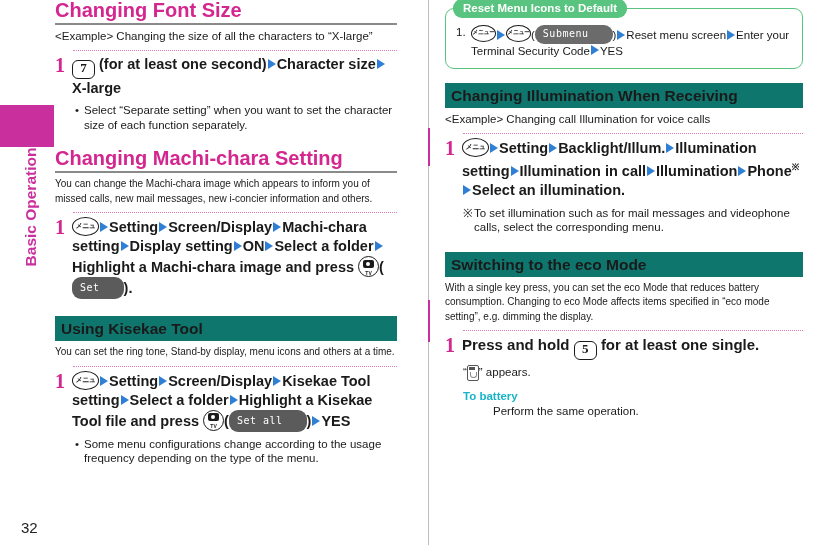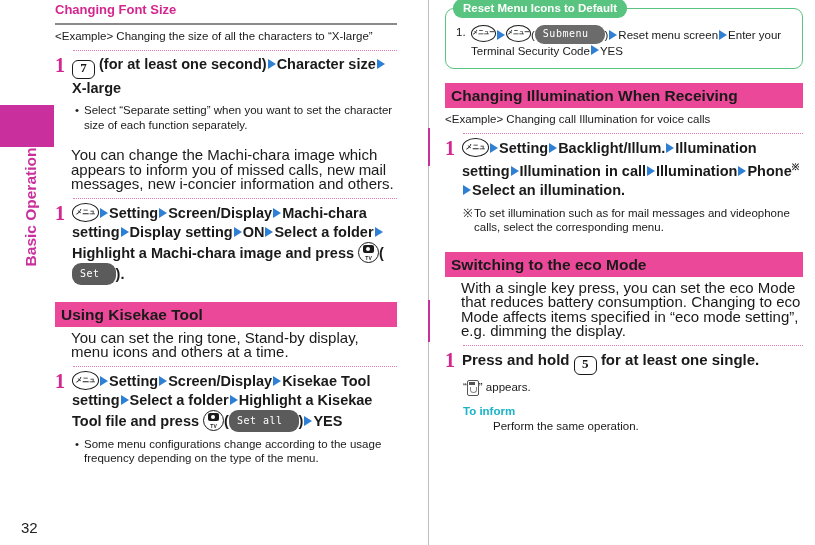--- a/index.html
+++ b/index.html
@@ -22,29 +22,29 @@
 
   
   .col{position:absolute;top:0;}
   .col-left{left:55px;width:342px;}
   .col-right{left:445px;width:358px;}
   .col-divider{position:absolute;left:428px;top:0;width:1px;height:545px;background:#bdbdbd;}
   .mag-rule{position:absolute;left:428px;width:2px;background:#c9309e;}
 
   
   .h-main{
-    color:#d4268f;font-weight:bold;font-size:13px;line-height:20px;
+    color:#d4268f;font-weight:bold;font-size:20px;line-height:20px;
     margin:0;padding:0 0 3px 0;border-bottom:2px solid #8a8a8a;
   }
   .h-sub{
-    background:#ec4899;color:#1a1a1a;font-weight:bold;font-size:15.5px;
+    background:#0f766e;color:#1a1a1a;font-weight:bold;font-size:15.5px;
     line-height:21px;padding:2px 0 2px 6px;margin:0;
   }
   .example{font-size:11.5px;line-height:15px;margin:4px 0 0 0;}
-  .body-txt{font-size:15px;line-height:14.5px;margin:4px 0 0 16px;}
+  .body-txt{font-size:10px;line-height:14.5px;margin:4px 0 0 0;}
 
   .dotrule{border-top:1.5px dotted #e07ab8;margin:6px 0 4px 18px;height:0;}
 
   
   .step{display:flex;margin-top:2px;}
   .step-num{
     color:#d4268f;font-weight:bold;font-size:20px;line-height:21px;
     width:17px;flex:0 0 17px;text-align:left;font-family:"Liberation Serif",serif;
   }
   .step-body{flex:1;font-weight:bold;font-size:14.5px;line-height:19px;}
@@ -82,21 +82,21 @@
   .keycam .cam:after{
     content:"";position:absolute;left:3.5px;top:2px;width:4px;height:4px;
     border-radius:50%;background:#fff;
   }
   .keycam .tv{
     position:absolute;left:0;right:0;bottom:0.5px;text-align:center;
     font-size:5px;font-weight:bold;line-height:5px;
   }
   .softbtn{
     display:inline-block;background:#5b5b5b;color:#ffffff;border-radius:9px;
-    font-size:10px;font-weight:normal;padding:1px 16px 2px 8px;vertical-align:2px;
+    font-size:10px;font-weight:normal;padding:1px 24px 2px 8px;vertical-align:2px;
     font-family:"DejaVu Sans Mono",monospace;letter-spacing:0.5px;
   }
   .softbtn.grn{background:#6b6b6b;}
   .ecoicon{
     display:inline-block;width:10px;height:14px;border:1.3px solid #555;border-radius:2px;
     vertical-align:-3px;position:relative;background:#fff;
   }
   .ecoicon:before{content:"";position:absolute;left:1px;top:1px;width:6px;height:3px;background:#555;}
   .ecoicon:after{content:"";position:absolute;left:2px;top:6px;width:5px;height:5px;border:1px solid #888;border-radius:0 0 4px 4px;border-top:none;}
   .sup{font-size:9px;vertical-align:super;}
@@ -141,20 +141,21 @@
         <div class="step-num">1</div>
         <div class="step-body"><span class="keycap">7</span> <span>(for at least one second)</span><span class="arrow"></span><span>Character size</span><span class="arrow"></span><span>X-large</span></div>
       </div>
       <div class="bullet">
         <span class="dot">•</span>
         <span>Select “Separate setting” when you want to set the character size of each function separately.</span>
       </div>
     </div>
 
     <div style="margin-top:16px;">
+      <h2 class="h-main">Changing Machi-chara Setting</h2>
       <p class="body-txt">You can change the Machi-chara image which appears to inform you of missed calls, new mail messages, new i-concier information and others.</p>
       <div class="dotrule"></div>
       <div class="step">
         <div class="step-num">1</div>
         <div class="step-body"><span class="keyoval">メニュー</span><span class="arrow"></span><span>Setting</span><span class="arrow"></span><span>Screen/Display</span><span class="arrow"></span><span>Machi-chara setting</span><span class="arrow"></span><span>Display setting</span><span class="arrow"></span><span>ON</span><span class="arrow"></span><span>Select a folder</span><span class="arrow"></span><span>Highlight a Machi-chara image and press</span> <span class="keycam"><span class="cam"></span><span class="tv">TV</span></span>(<span class="softbtn">Set</span><span>).</span></div>
       </div>
     </div>
 
     <div style="margin-top:17px;">
       <h3 class="h-sub">Using Kisekae Tool</h3>
@@ -203,17 +204,17 @@
       <div class="dotrule"></div>
       <div class="step">
         <div class="step-num">1</div>
         <div class="step-body" style="font-size:15px;line-height:20px;"><span>Press and hold</span> <span class="keycap">5</span> <span>for at least one single.</span></div>
       </div>
       <div class="bullet" style="margin-left:18px;">
         <span>“</span>
           <span class="ecoicon"></span>
           <span>” appears.</span>
       </div>
-      <div class="teal" style="margin-left:18px;">To inform</div>
+      <div class="teal" style="margin-left:18px;">To battery</div>
       <div class="teal-sub" style="margin-left:18px;">Perform the same operation.</div>
     </div>
   </div>
 </div>
 
 </body></html>

